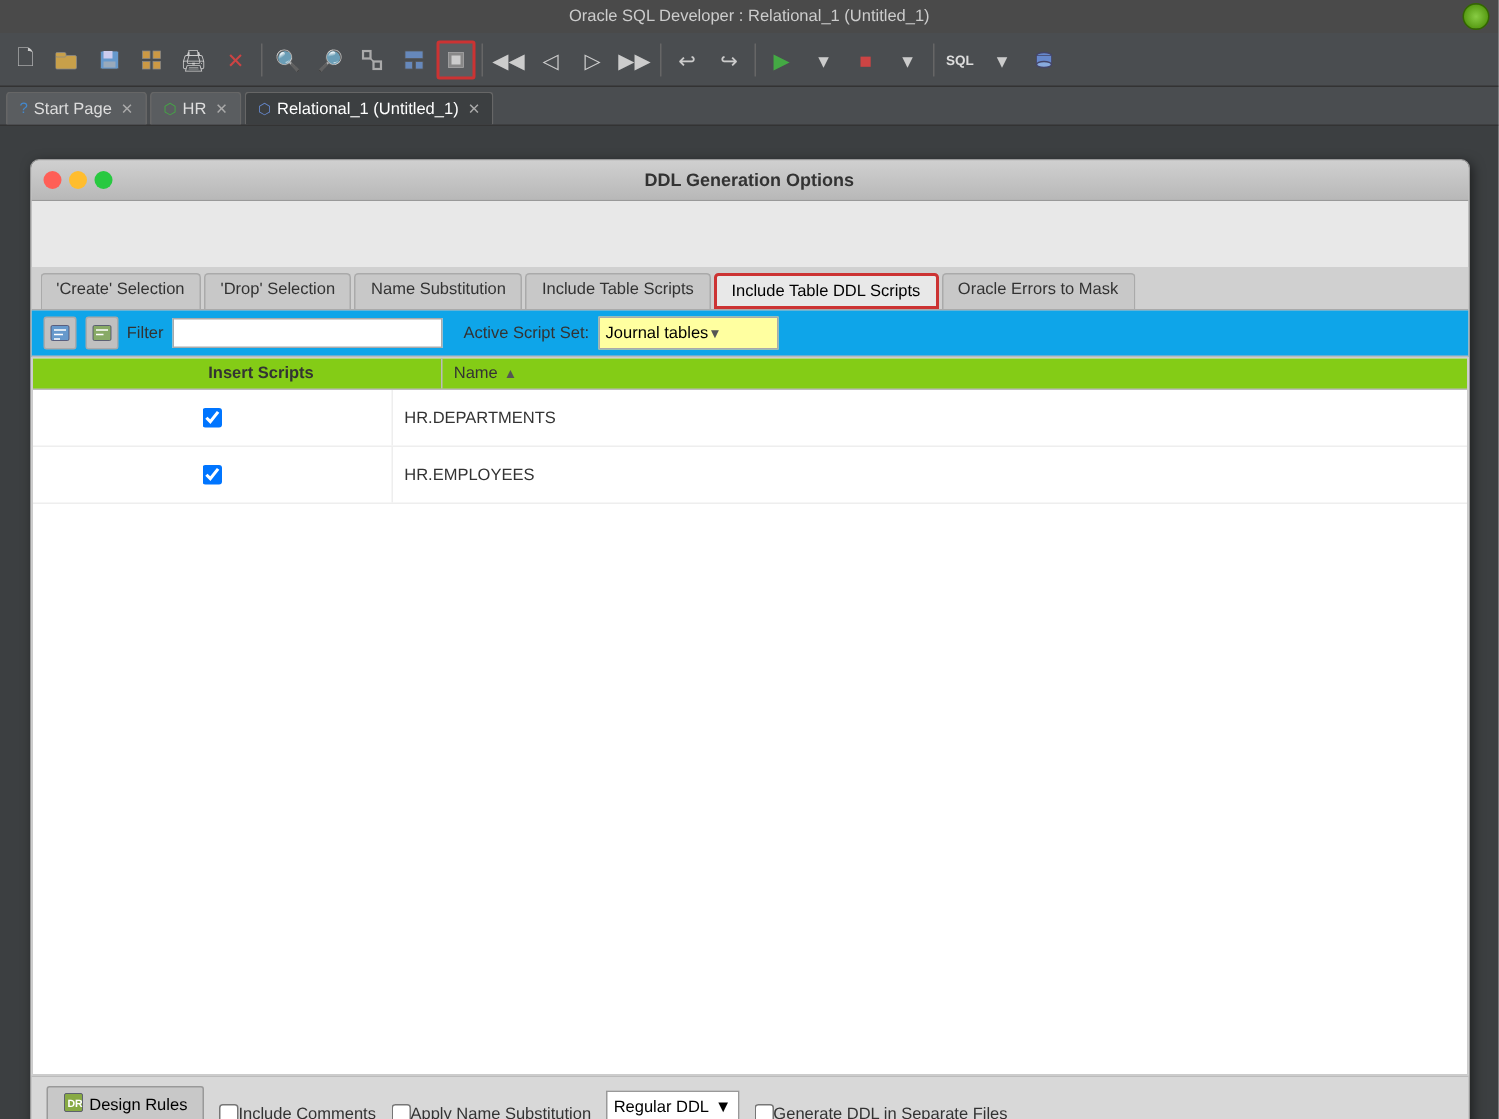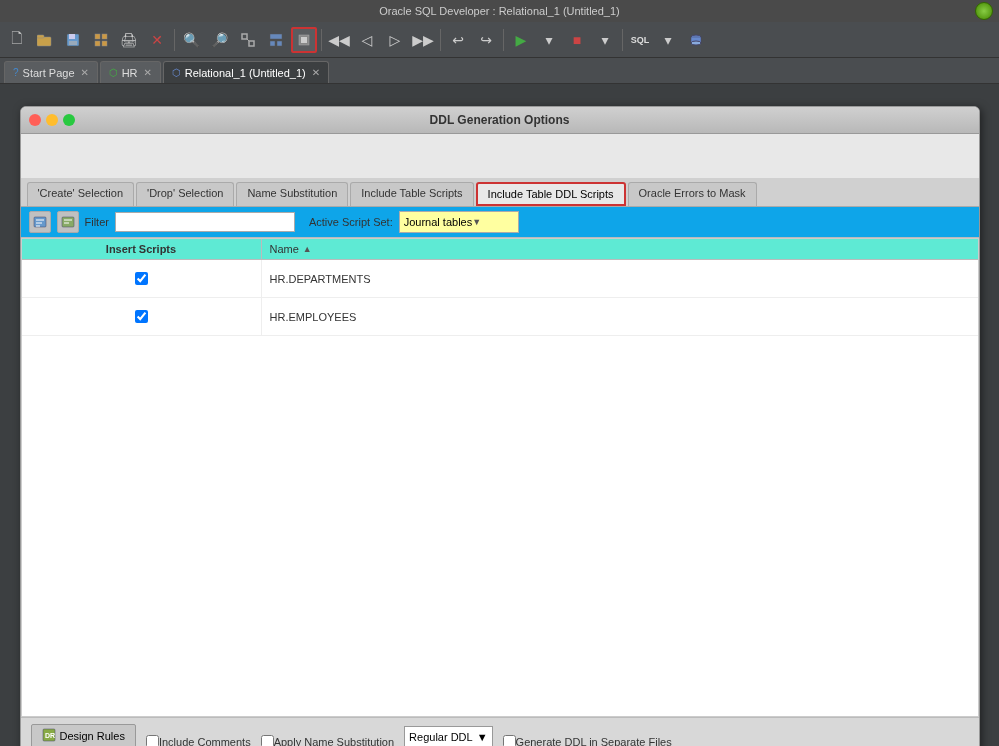--- a/index.html
+++ b/index.html
@@ -218,22 +218,23 @@
 
     
     .table-container {
       background: #fff;
       border: 1px solid #ccc;
       margin: 0;
       flex: 1;
     }
     .table-header {
       display: flex;
-      background: #5eead4;
+      background: #84cc16;
       border-bottom: 1px solid #bbb;
+      padding-left: 33px;
     }
     .col-insert {
       width: 240px;
       padding: 4px 8px;
       font-size: 11px;
       font-weight: bold;
       color: #333;
       border-right: 1px solid #bbb;
       text-align: center;
     }

